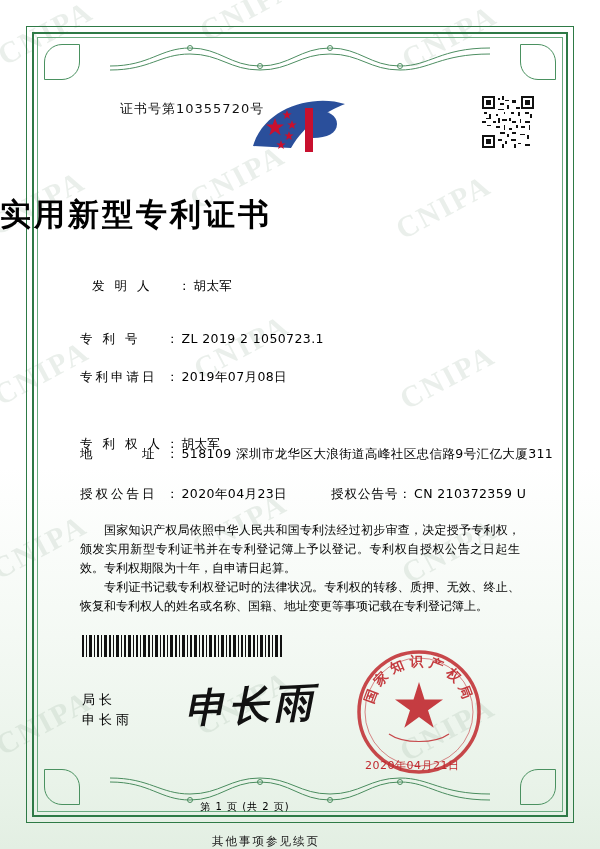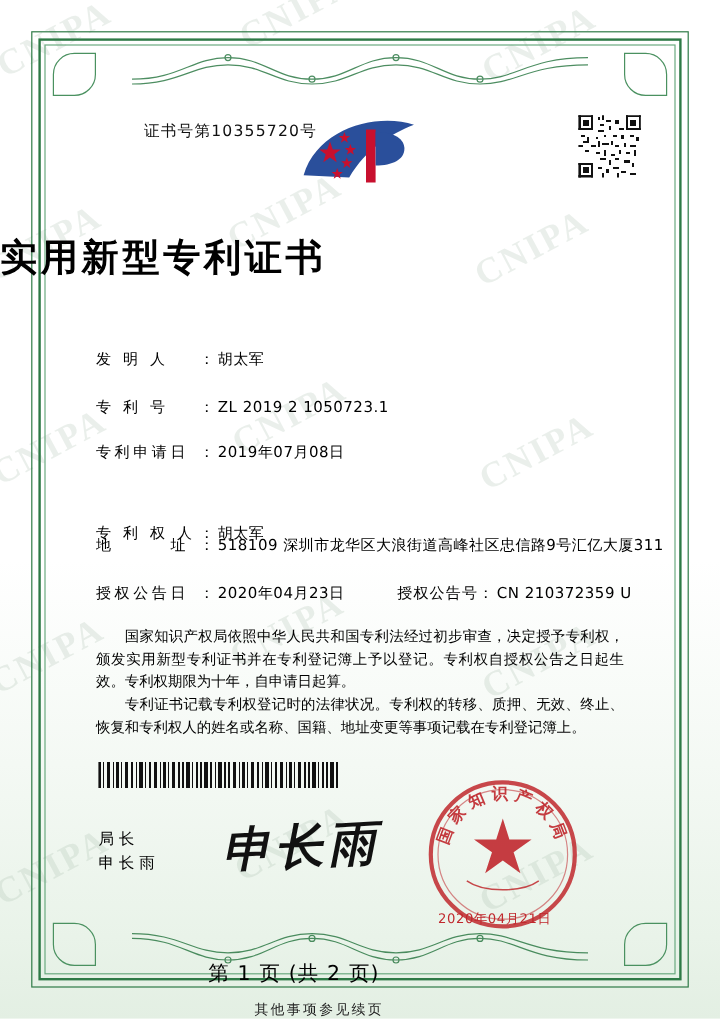--- a/index.html
+++ b/index.html
@@ -201,21 +201,21 @@
     color: #c0282d;
     letter-spacing: 0.5px;
     font-family: "DejaVu Sans", sans-serif;
   }
 
   .page-no {
     position: absolute;
     left: 0; top: 800px;
     width: 490px;
     text-align: center;
-    font-size: 17px;
+    font-size: 10px;
     color: #000;
     letter-spacing: 1px;
   }
 
   .footer-note {
     position: absolute;
     left: 0; top: 834px;
     width: 532px;
     text-align: center;
     font-size: 11.5px;
@@ -349,21 +349,21 @@
       <polygon points="30,22 32.3,28.5 39,28.5 33.6,32.6 35.6,39.2 30,35.2 24.4,39.2 26.4,32.6 21,28.5 27.7,28.5"></polygon>
       <polygon points="42,14 43.2,17.4 46.7,17.4 43.9,19.6 44.9,23 42,20.9 39.1,23 40.1,19.6 37.3,17.4 40.8,17.4"></polygon>
       <polygon points="47,24 48.2,27.4 51.7,27.4 48.9,29.6 49.9,33 47,30.9 44.1,33 45.1,29.6 42.3,27.4 45.8,27.4"></polygon>
       <polygon points="44,35 45.2,38.4 48.7,38.4 45.9,40.6 46.9,44 44,41.9 41.1,44 42.1,40.6 39.3,38.4 42.8,38.4"></polygon>
       <polygon points="36,44 37.2,47.4 40.7,47.4 37.9,49.6 38.9,53 36,50.9 33.1,53 34.1,49.6 31.3,47.4 34.8,47.4"></polygon>
     </g>
   </svg>
 
   <div class="title">实用新型专利证书</div>
 
-  <div class="field" style="top:291px;">
+  <div class="field" style="top:278px;margin-left:12px;">
     <span class="lbl">发 明 人</span><span style="letter-spacing:3px">：</span><span class="val">胡太军</span>
   </div>
   <div class="field" style="top:331px;">
     <span class="lbl">专 利 号</span><span style="letter-spacing:3px">：</span><span class="val">ZL 2019 2 1050723.1</span>
   </div>
   <div class="field" style="top:369px;">
     <span class="lbl">专利申请日</span><span style="letter-spacing:3px">：</span><span class="val">2019年07月08日</span>
   </div>
   <div class="field" style="top:416px;margin-top:20px;">
     <span class="lbl">专 利 权 人</span><span style="letter-spacing:3px">：</span><span class="val">胡太军</span>

